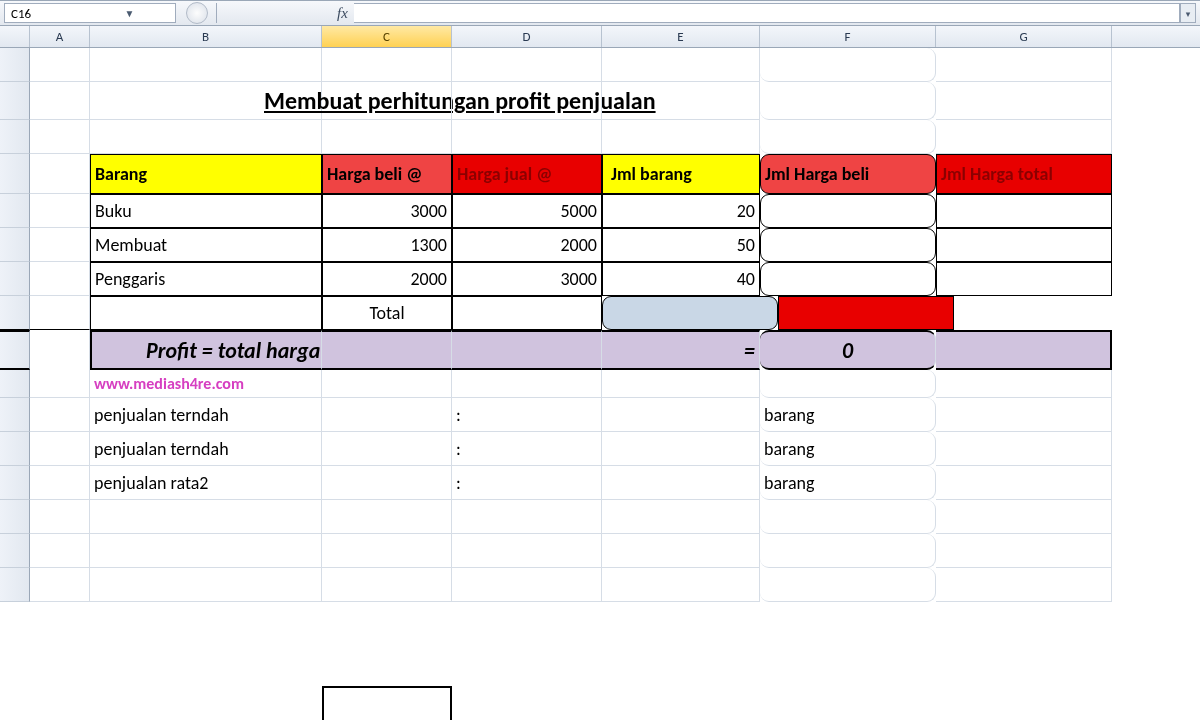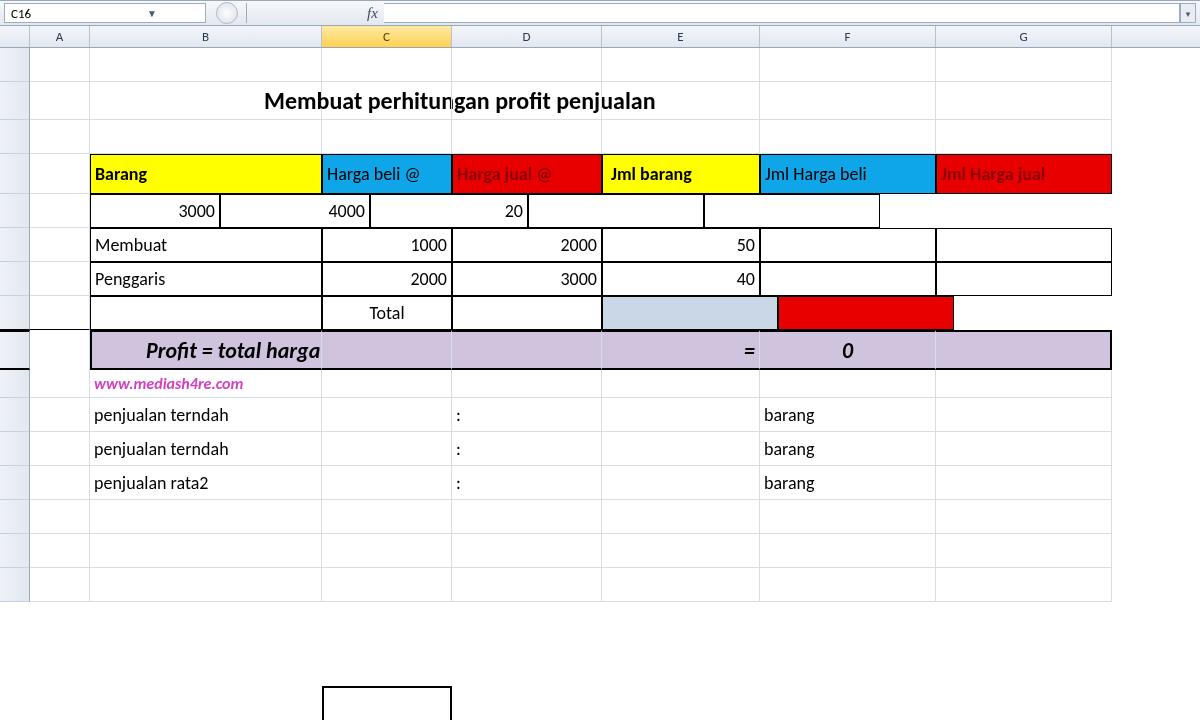--- a/index.html
+++ b/index.html
@@ -17,21 +17,21 @@
 .formula-bar {
   display: flex;
   align-items: center;
   height: 26px;
   background: linear-gradient(#f6f8fb,#e3e8ef);
   border-top: 1px solid #9aa7b7;
   border-bottom: 1px solid #9aa7b7;
   padding: 0 4px;
 }
 .name-box {
-  width: 202px;
+  width: 172px;
   height: 20px;
   background: #fff;
   border: 1px solid #a0acbd;
   display: flex;
   align-items: center;
   padding: 0 6px;
   font-size: 13px;
 }
 .name-box span { flex: 1; }
 .name-dd {
@@ -119,33 +119,33 @@
 .rowhead {
   width:30px;
   background: linear-gradient(90deg,#eef2f8,#e2e8f0);
   border-right:1px solid #9aa7b7;
   border-bottom:1px solid #c7d0db;
   justify-content:center;
   font-size:13px;
   color:#2a3a52;
 }
 .cA{width:60px;}.cB{width:232px;}.cC{width:130px;}.cD{width:150px;}
-.cE{width:158px;padding-left:8px;}.cF{width:176px;}.cG{width:176px;}
+.cE{width:158px;padding-left:8px;}.cF{width:176px;border-radius:9px;}.cG{width:176px;}
 .cC.num,.cD.num,.cE.num{justify-content:flex-end;}
 
 
 .title-text {
   font-size: 24px;
   font-weight: bold;
   color:#000;
 }
 
 
 .hdr-yellow{background:#ffff00;border:1.5px solid #000;font-weight:bold;}
-.hdr-blue{background:#0ea5e9;border:1.5px solid #000;font-weight:normal;}
+.hdr-blue{background:#ef4444;border:1.5px solid #000;font-weight:bold;}
 .hdr-red{background:#e80000;border:1.5px solid #000;font-weight:bold;color:#8b0000;}
 .tbl{border:1.5px solid #000 !important;}
 .tbl-blue{background:#c9d7e6;}
 .tbl-red{background:#e80000;}
 .total-row .cell{border-bottom:1.5px solid #000;}
 .total-lbl{justify-content:center;}
 
 
 .profit-row .cell{ background:#d0c3de; border-top:2px solid #000;border-bottom:2px solid #000;}
 .profit-row .cB{border-left:2px solid #000;}
@@ -194,21 +194,21 @@
     <div class="cell rowhead"></div>
     <div class="cell cA"></div>
     <div class="cell cB"></div>
     <div class="cell cC"></div>
     <div class="cell cD"></div>
     <div class="cell cE"></div>
     <div class="cell cF"></div>
     <div class="cell cG"></div>
   </div>
 
-  <div class="row" style="height:38px;">
+  <div class="row" style="height:38px;text-decoration:underline;">
     <div class="cell rowhead"></div>
     <div class="cell cA"></div>
     <div class="cell cB" style="overflow:visible;">
       <span class="title-text" style="padding-left:170px;">Membuat perhitungan profit penjualan</span>
     </div>
     <div class="cell cC"></div>
     <div class="cell cD"></div>
     <div class="cell cE"></div>
     <div class="cell cF"></div>
     <div class="cell cG"></div>
@@ -226,37 +226,38 @@
   </div>
 
   <div class="row" style="height:40px;">
     <div class="cell rowhead"></div>
     <div class="cell cA"></div>
     <div class="cell cB hdr-yellow">Barang</div>
     <div class="cell cC hdr-blue">Harga beli @</div>
     <div class="cell cD hdr-red">Harga jual @</div>
     <div class="cell cE hdr-yellow">Jml barang</div>
     <div class="cell cF hdr-blue">Jml Harga beli</div>
-    <div class="cell cG hdr-red">Jml Harga jual</div>
-  </div>
-
-  <div class="row">
-    <div class="cell rowhead"></div>
-    <div class="cell cA"></div>
+    <div class="cell cG hdr-red">Jml Harga total</div>
+  </div>
+
+  <div class="row">
+    <div class="cell rowhead"></div>
+    <div class="cell cA"></div>
+    <div class="cell cB tbl">Buku</div>
     <div class="cell cC tbl num">3000</div>
-    <div class="cell cD tbl num">4000</div>
+    <div class="cell cD tbl num">5000</div>
     <div class="cell cE tbl num">20</div>
     <div class="cell cF tbl"></div>
     <div class="cell cG tbl"></div>
   </div>
   <div class="row">
     <div class="cell rowhead"></div>
     <div class="cell cA"></div>
     <div class="cell cB tbl">Membuat</div>
-    <div class="cell cC tbl num">1000</div>
+    <div class="cell cC tbl num">1300</div>
     <div class="cell cD tbl num">2000</div>
     <div class="cell cE tbl num">50</div>
     <div class="cell cF tbl"></div>
     <div class="cell cG tbl"></div>
   </div>
   <div class="row">
     <div class="cell rowhead"></div>
     <div class="cell cA"></div>
     <div class="cell cB tbl">Penggaris</div>
     <div class="cell cC tbl num">2000</div>
@@ -286,21 +287,21 @@
     <div class="cell cD"></div>
     <div class="cell cE" style="justify-content:flex-end;">
         <span class="profit-text">=</span>
       </div>
     <div class="cell cF" style="justify-content:center;">
         <span class="profit-text">0</span>
       </div>
     <div class="cell cG"></div>
   </div>
 
-  <div class="row" style="height:28px;font-style:italic;">
+  <div class="row" style="height:28px;">
     <div class="cell rowhead"></div>
     <div class="cell cA"></div>
     <div class="cell cB">
         <span class="magenta">www.mediash4re.com</span>
       </div>
     <div class="cell cC"></div>
     <div class="cell cD"></div>
     <div class="cell cE"></div>
     <div class="cell cF"></div>
     <div class="cell cG"></div>

